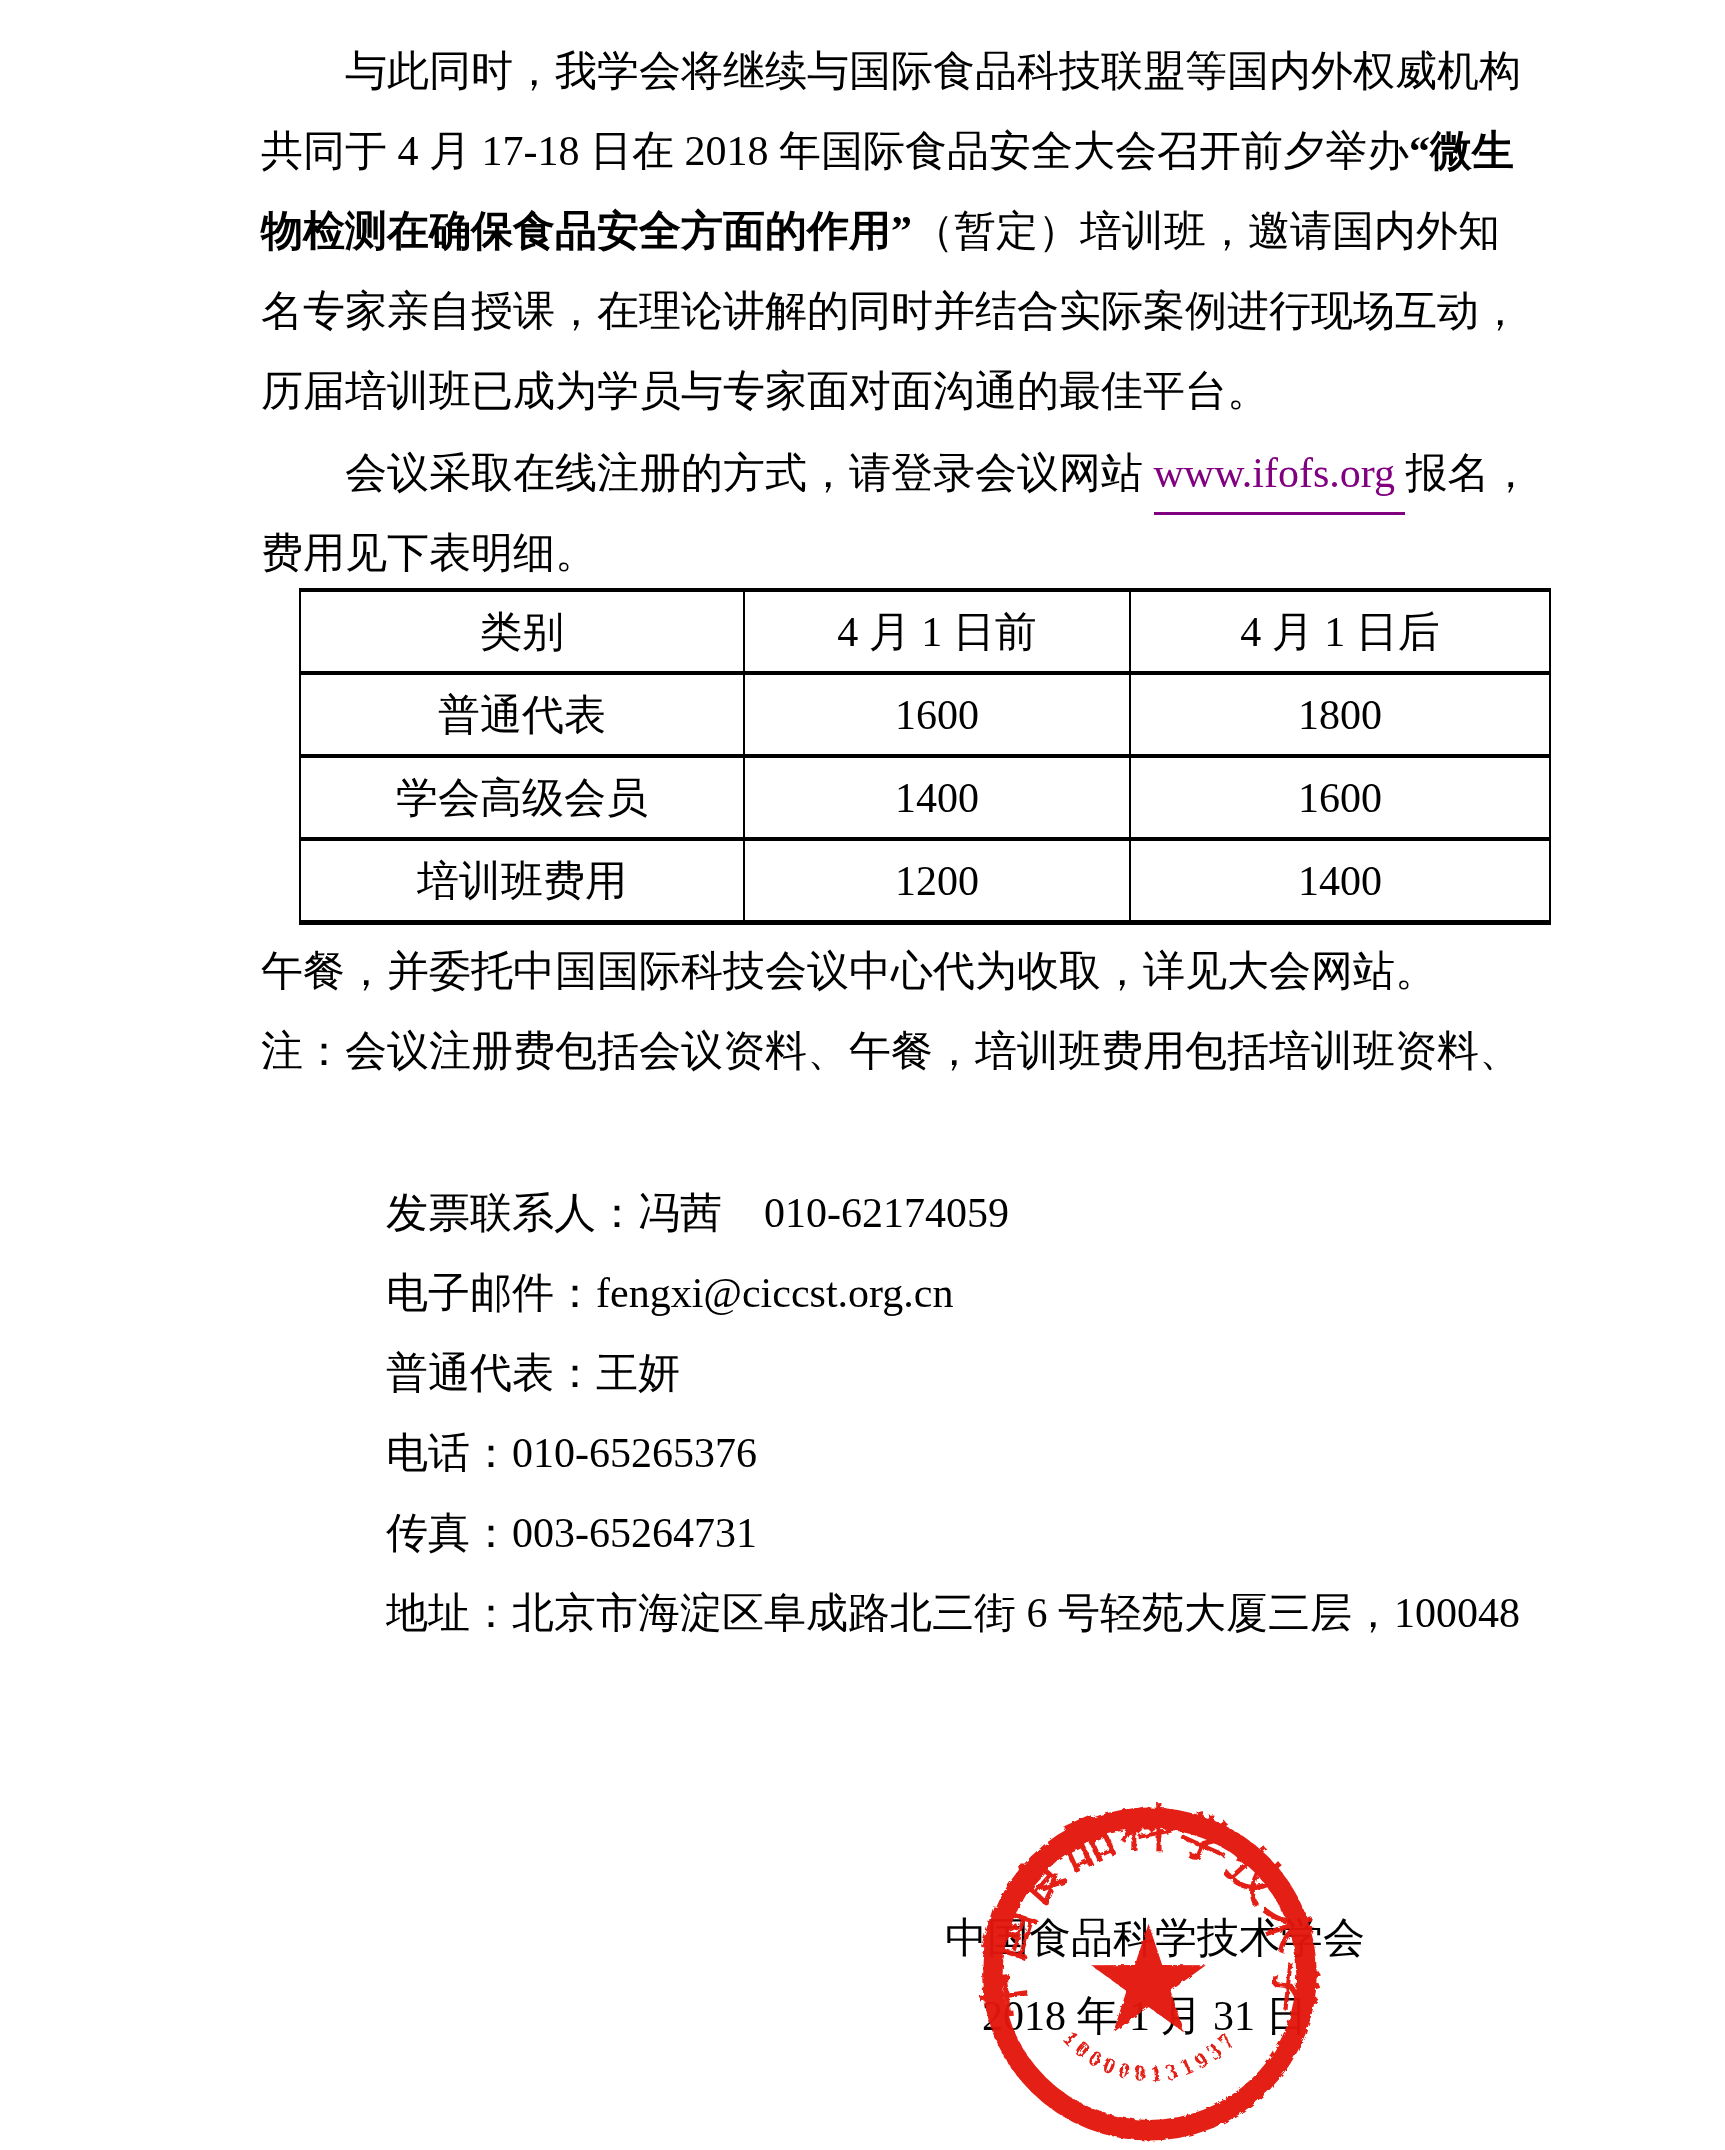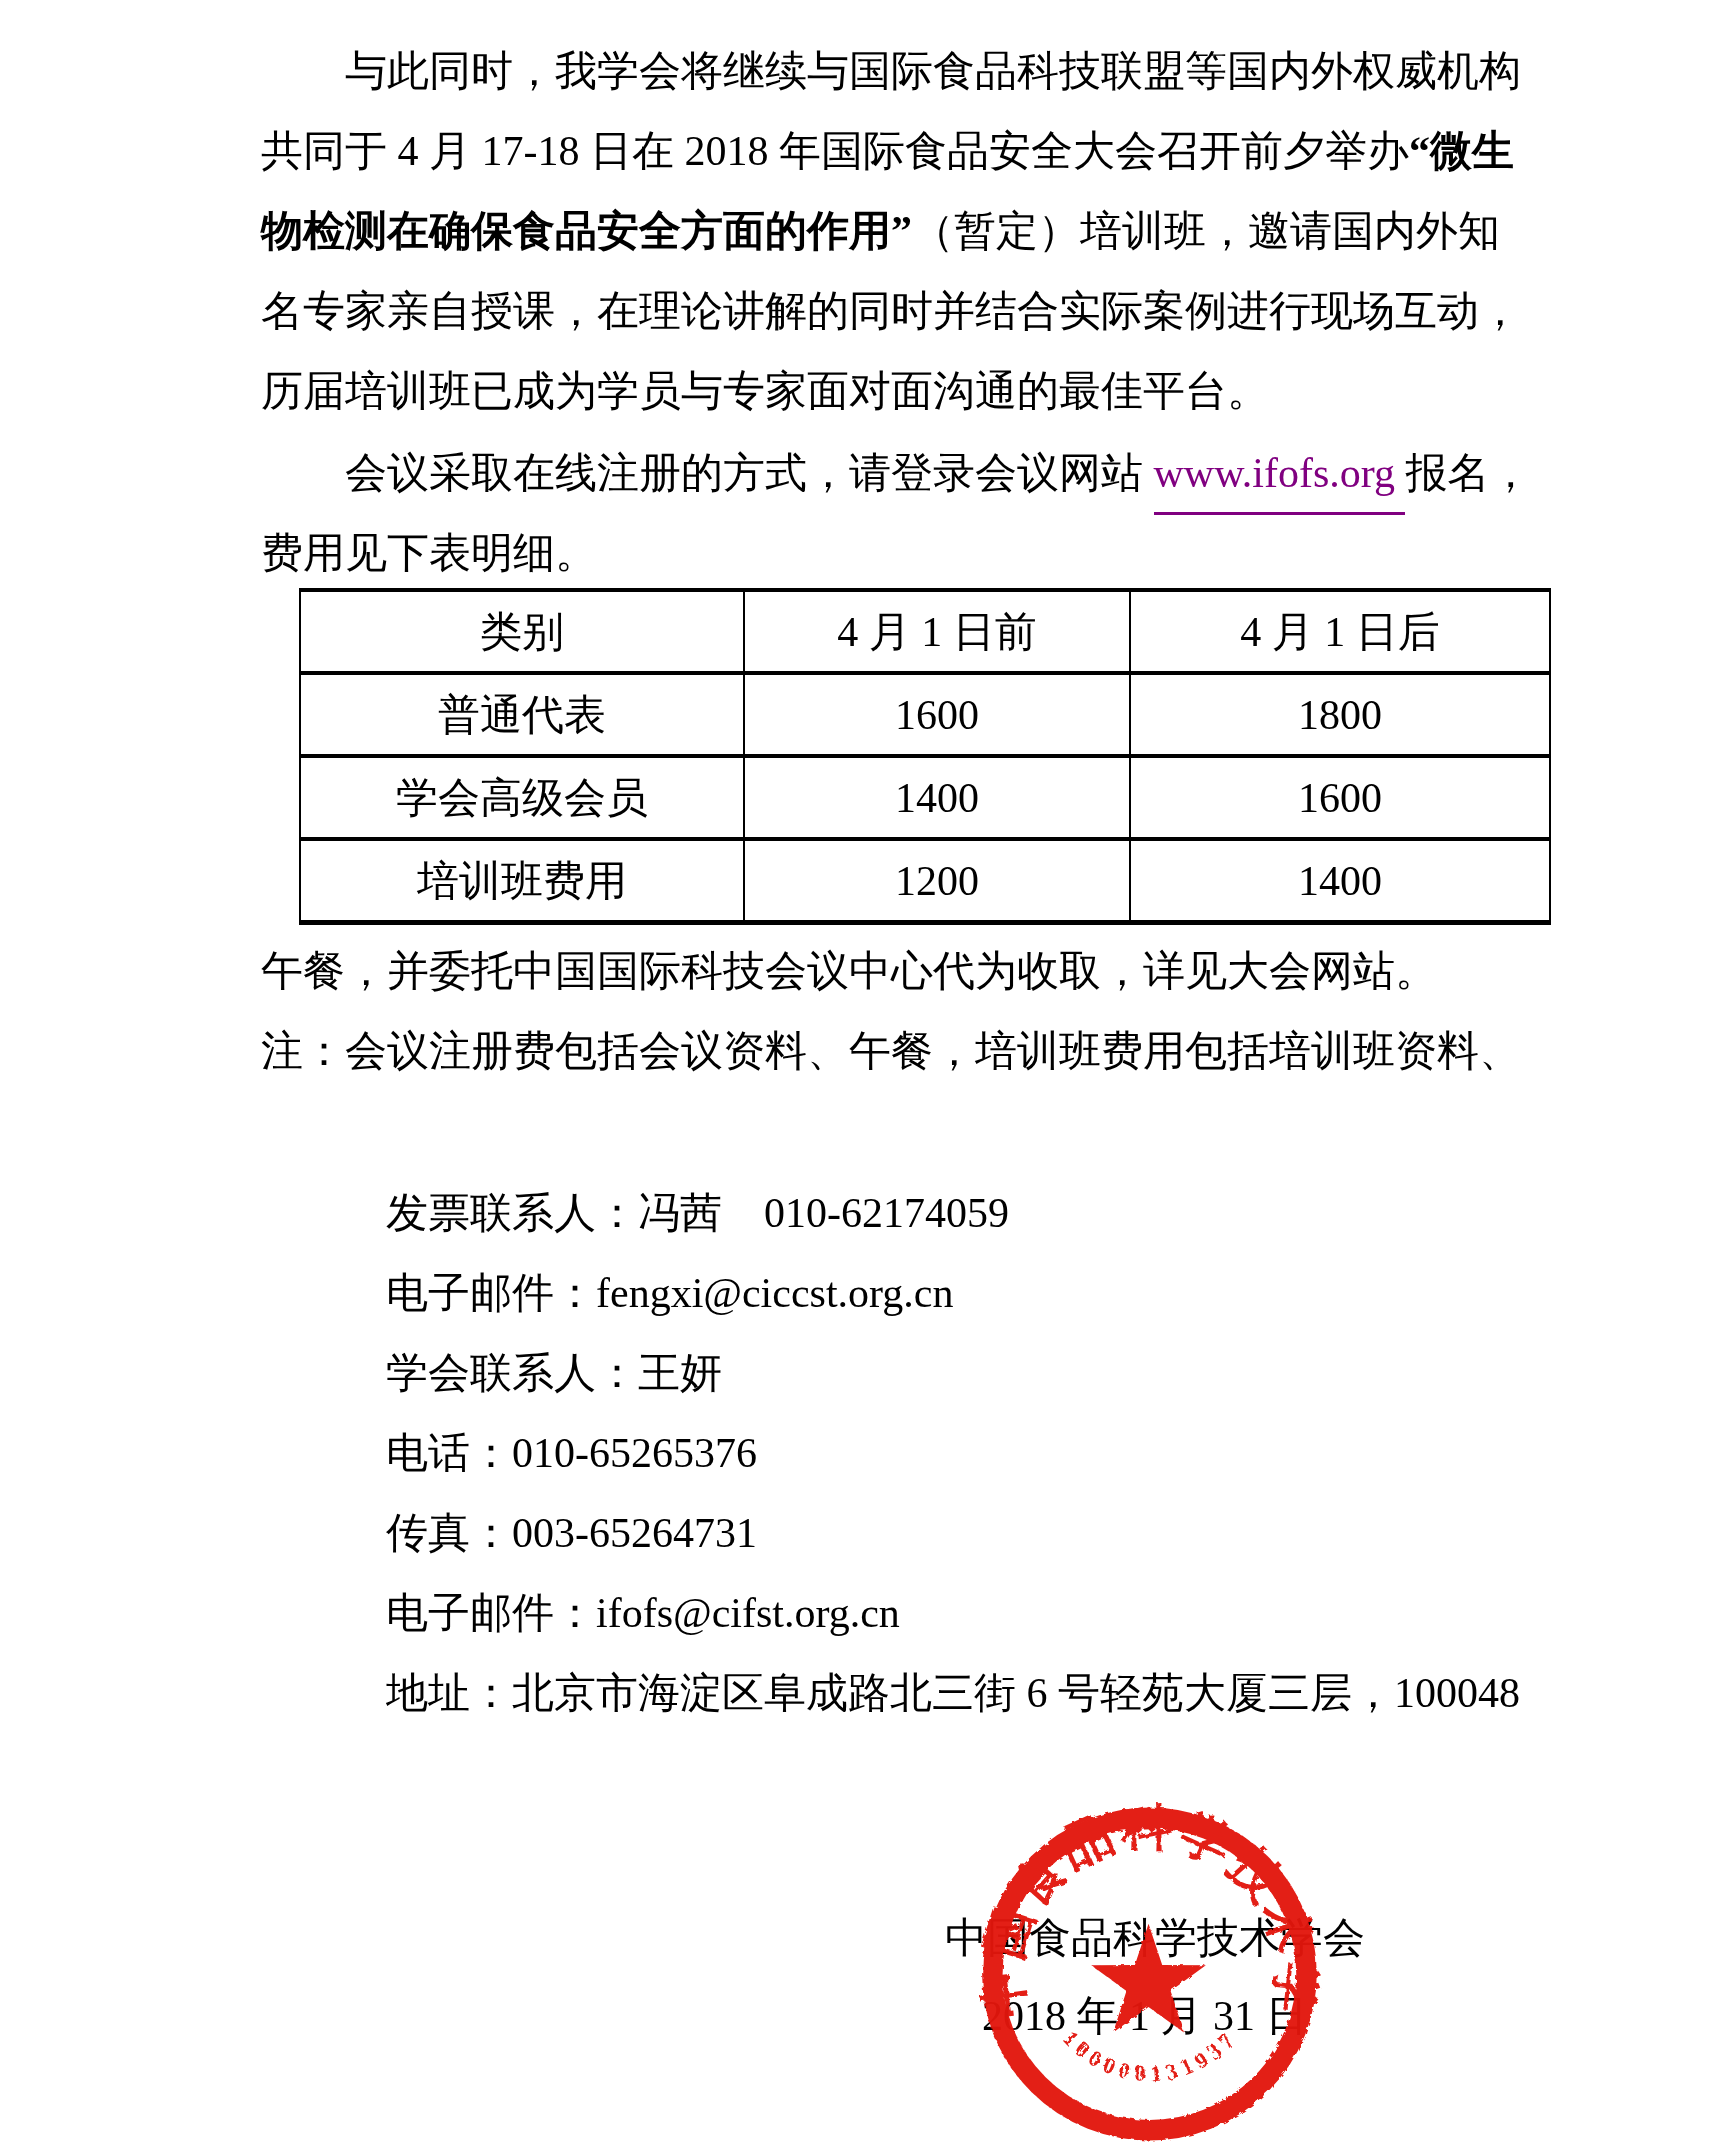--- a/index.html
+++ b/index.html
@@ -79,24 +79,23 @@
 </div>
 
 <div class="block" style="left:261px;top:931px;width:1278px;">
   <div class="line"><span>午餐，并委托中国国际科技会议中心代为收取，详见大会网站。</span></div>
   <div class="line"><span>注：会议注册费包括会议资料、午餐，培训班费用包括培训班资料、</span></div>
 </div>
 
 <div class="block" style="left:345px;top:1173px;width:1206px;margin-left:41px;">
   <div class="line">发票联系人：冯茜　010-62174059</div>
   <div class="line">电子邮件：fengxi@ciccst.org.cn</div>
-  <div class="line">学会联系人：王妍</div>
+  <div class="line">普通代表：王妍</div>
   <div class="line">电话：010-65265376</div>
   <div class="line">传真：003-65264731</div>
-  <div class="line">电子邮件：ifofs@cifst.org.cn</div>
   <div class="line">地址：北京市海淀区阜成路北三街 6 号轻苑大厦三层，100048</div>
 </div>
 
 <div class="block sig" style="left:945px;top:1917px;">中国食品科学技术学会</div>
 <div class="block sig" style="left:982px;top:1995px;">2018 年 1 月 31 日</div>
 
 <svg id="seal" viewBox="0 0 860 800">
   <defs>
     <filter id="rough" x="-5%" y="-5%" width="110%" height="110%">
       <feTurbulence type="fractalNoise" baseFrequency="0.09" numOctaves="2" result="n"></feTurbulence>

